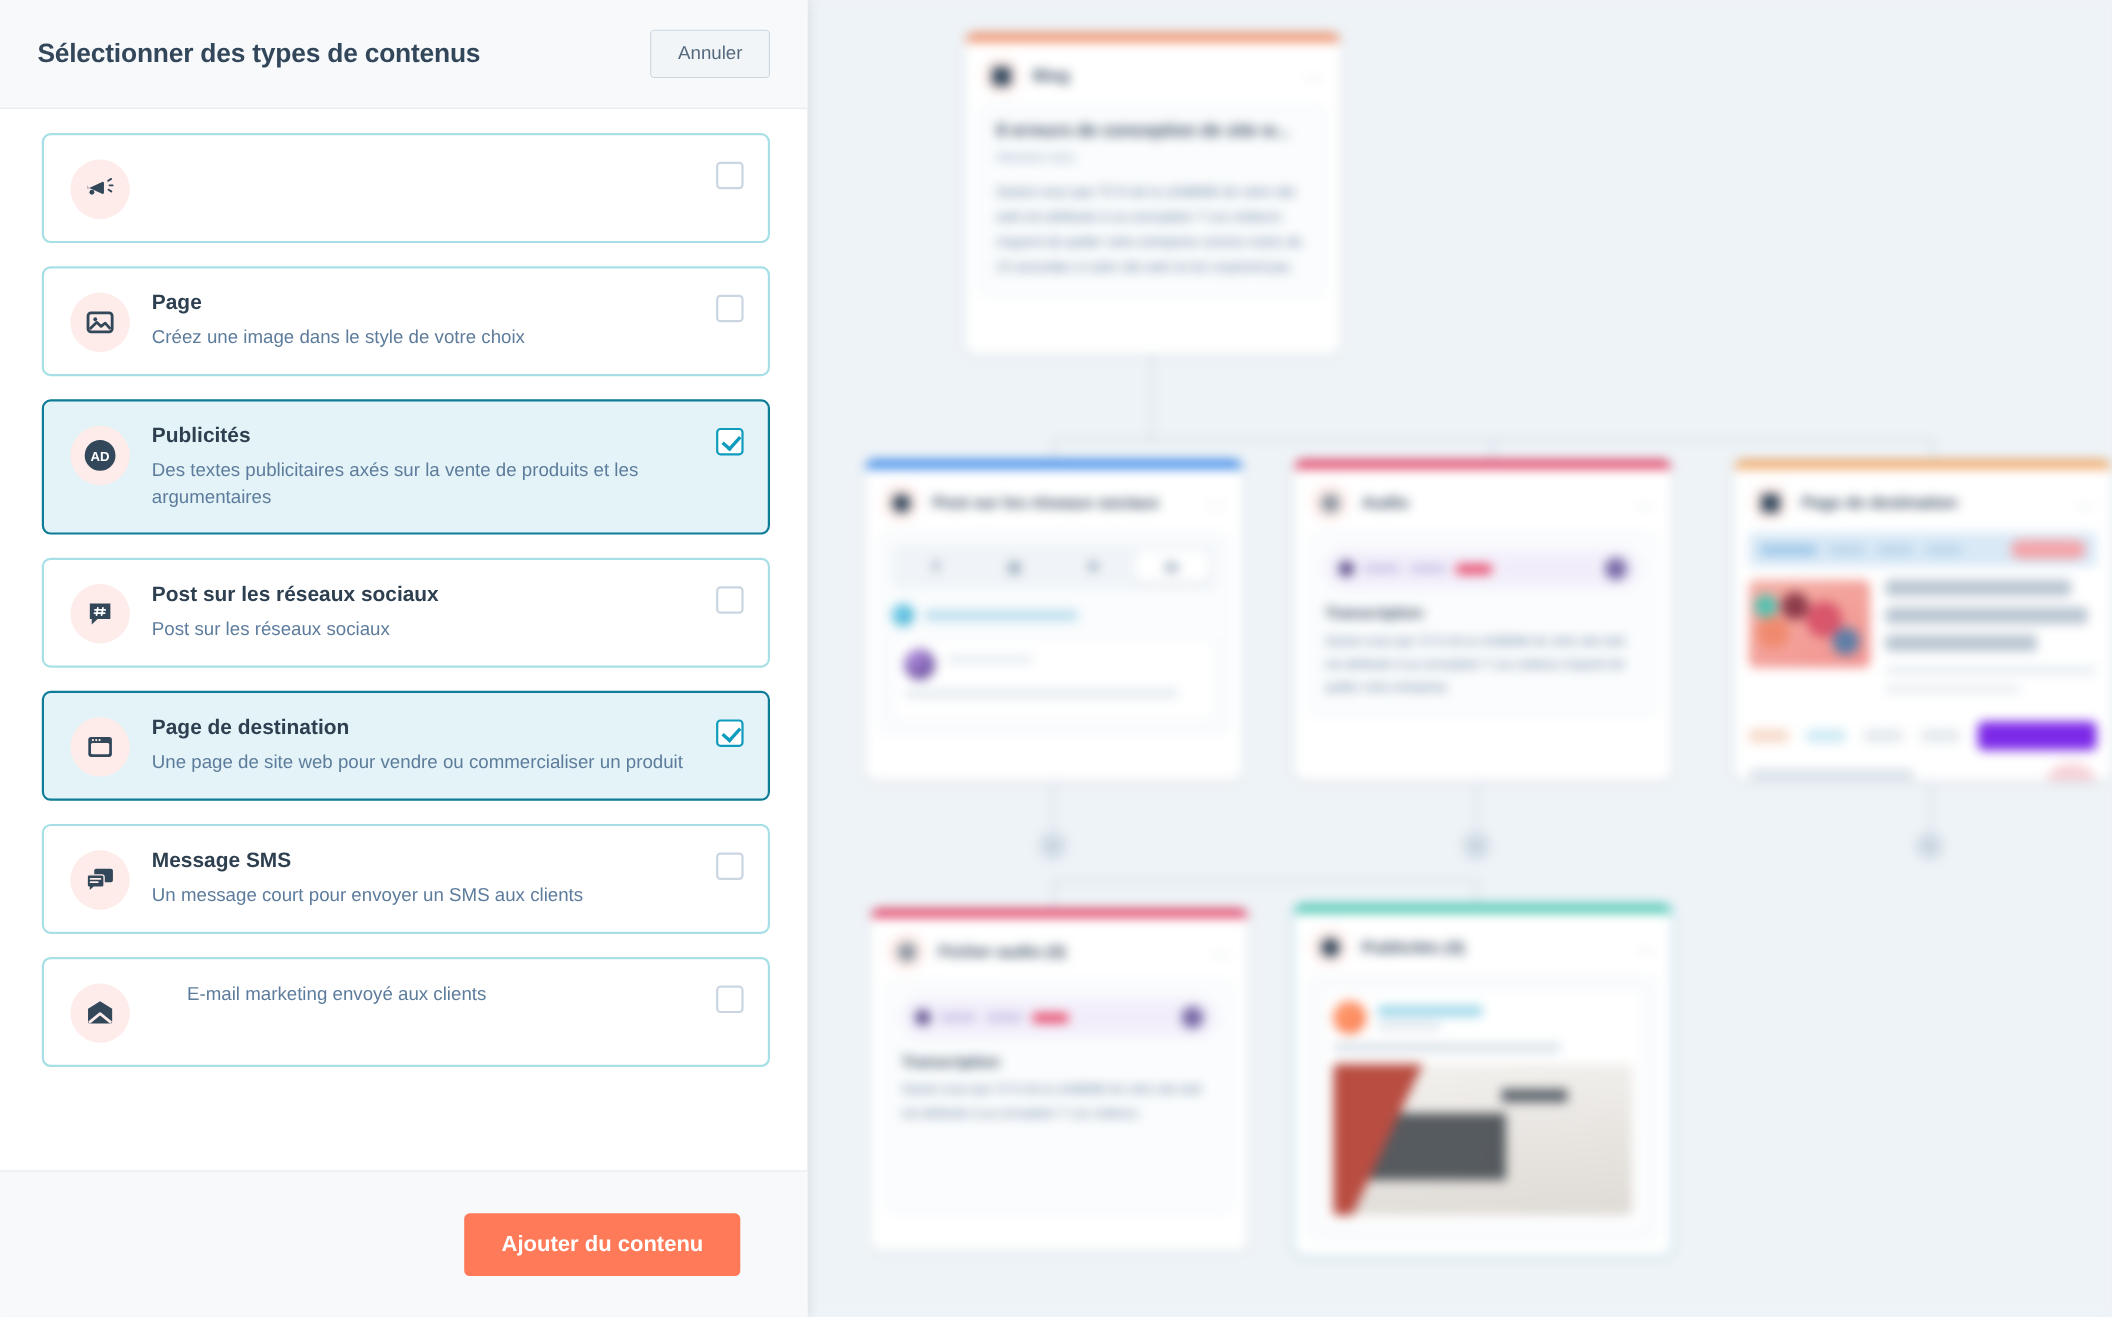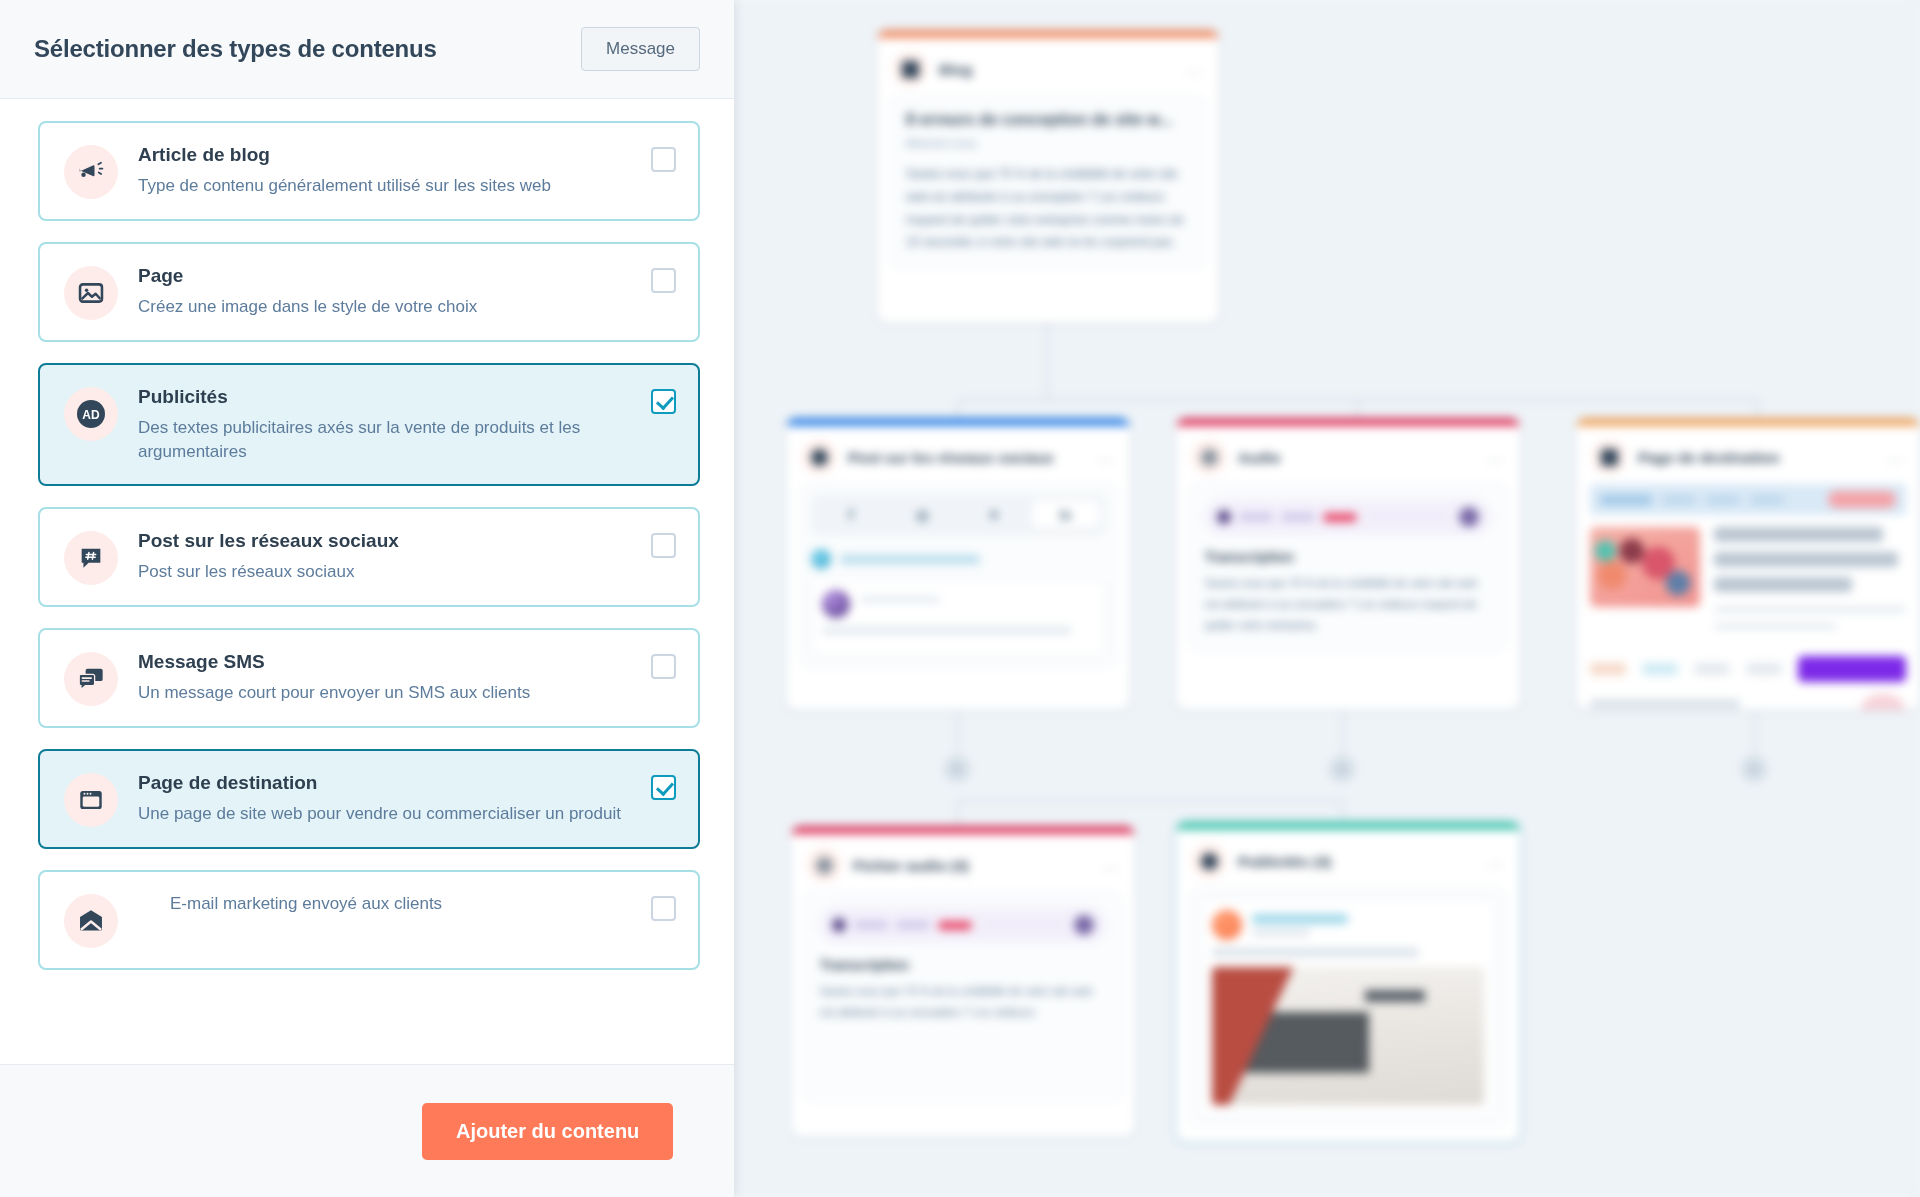--- a/index.html
+++ b/index.html
@@ -400,36 +400,32 @@
         </div>
       </div>
 
     </div>
   </div>
 
   <div id="panel">
 
     <div class="panel-head">
       <div class="panel-title">Sélectionner des types de contenus</div>
-      <button class="cancel-btn">Message</button>
+      <button class="cancel-btn">Annuler</button>
     </div>
 
     <div class="panel-list" id="opt-list">
         <div class="opt">
           <span class="opt-ico">
             <svg width="28" height="28" viewBox="0 0 24 24" fill="none">
               <path d="M3.2 10.6 14.6 5.4a1 1 0 0 1 1.4.9v7.3a1 1 0 0 1-1.4.9L3.2 9.4a1 1 0 0 1 0-1.4z" fill="#33475b" transform="translate(-1 1)"></path>
               <circle cx="5.6" cy="14.4" r="1.9" fill="#33475b"></circle>
               <path d="M18.3 5.4 20.6 4M19.4 9h2.4M18.6 12.4l2.1 1.3" stroke="#33475b" stroke-width="1.5" stroke-linecap="round"></path>
             </svg>
           </span>
-          <span class="opt-txt">
-            <span class="opt-title" style="display: block;">Article de blog</span>
-            <span class="opt-desc" style="display: block;">Type de contenu généralement utilisé sur les sites web</span>
-          </span>
           <span class="cbox"></span>
         </div>
         <div class="opt">
           <span class="opt-ico">
             <svg width="28" height="28" viewBox="0 0 24 24" fill="none">
               <rect x="2.6" y="4.6" width="18.8" height="14.8" rx="2.4" stroke="#33475b" stroke-width="2.2"></rect>
               <circle cx="8.2" cy="9.6" r="1.5" fill="#33475b"></circle>
               <path d="M4 17.2 9.4 12l3.4 3.2 3.2-2.6 4 4.6" stroke="#33475b" stroke-width="2.1" stroke-linejoin="round" fill="none"></path>
             </svg>
           </span>
@@ -455,34 +451,20 @@
         <div class="opt">
           <span class="opt-ico">
             <svg width="28" height="28" viewBox="0 0 24 24">
               <path d="M4 4h16v12H10l-4.5 4.4V16H4V4z" fill="#33475b"></path>
               <path d="M10.2 7.4 9.2 13M14.2 7.4 13.2 13M8 9h8M7.6 11.4h8" stroke="#fff" stroke-width="1.35" stroke-linecap="round"></path>
             </svg>
           </span>
           <span class="opt-txt">
             <span class="opt-title" style="display: block;">Post sur les réseaux sociaux</span>
             <span class="opt-desc" style="display: block;">Post sur les réseaux sociaux</span>
-          </span>
-          <span class="cbox"></span>
-        </div>
-        <div class="opt">
-          <span class="opt-ico">
-            <svg width="28" height="28" viewBox="0 0 24 24">
-              <path d="M9 3.2h11.4a1.6 1.6 0 0 1 1.6 1.6v7.4a1.6 1.6 0 0 1-1.6 1.6H9A1.6 1.6 0 0 1 7.4 12.2V4.8A1.6 1.6 0 0 1 9 3.2z" fill="#33475b"></path>
-              <path d="M3.4 8h10.2a1.5 1.5 0 0 1 1.5 1.5v6.6a1.5 1.5 0 0 1-1.5 1.5H7.2l-3.8 3.4v-3.4h-.1A1.5 1.5 0 0 1 1.9 16V9.5A1.5 1.5 0 0 1 3.4 8z" fill="#33475b" stroke="#fdece9" stroke-width="1.1"></path>
-              <path d="M4.6 11.2h7.6M4.6 13.7h5.6" stroke="#fdece9" stroke-width="1.4" stroke-linecap="round"></path>
-            </svg>
-          </span>
-          <span class="opt-txt">
-            <span class="opt-title" style="display: block;">Message SMS</span>
-            <span class="opt-desc" style="display: block;">Un message court pour envoyer un SMS aux clients</span>
           </span>
           <span class="cbox"></span>
         </div>
         <div class="opt checked">
           <span class="opt-ico">
             <svg width="28" height="28" viewBox="0 0 24 24">
               <rect x="2.8" y="4.2" width="18.4" height="15.6" rx="2.2" fill="#33475b"></rect>
               <rect x="4.9" y="9" width="14.2" height="8.7" rx="1.2" fill="#fdece9"></rect>
               <circle cx="6.4" cy="6.7" r="0.85" fill="#fdece9"></circle>
               <circle cx="9" cy="6.7" r="0.85" fill="#fdece9"></circle>
@@ -491,20 +473,34 @@
           </span>
           <span class="opt-txt">
             <span class="opt-title" style="display: block;">Page de destination</span>
             <span class="opt-desc" style="display: block;">Une page de site web pour vendre ou commercialiser un produit</span>
           </span>
           <span class="cbox"></span>
         </div>
         <div class="opt">
           <span class="opt-ico">
             <svg width="28" height="28" viewBox="0 0 24 24">
+              <path d="M9 3.2h11.4a1.6 1.6 0 0 1 1.6 1.6v7.4a1.6 1.6 0 0 1-1.6 1.6H9A1.6 1.6 0 0 1 7.4 12.2V4.8A1.6 1.6 0 0 1 9 3.2z" fill="#33475b"></path>
+              <path d="M3.4 8h10.2a1.5 1.5 0 0 1 1.5 1.5v6.6a1.5 1.5 0 0 1-1.5 1.5H7.2l-3.8 3.4v-3.4h-.1A1.5 1.5 0 0 1 1.9 16V9.5A1.5 1.5 0 0 1 3.4 8z" fill="#33475b" stroke="#fdece9" stroke-width="1.1"></path>
+              <path d="M4.6 11.2h7.6M4.6 13.7h5.6" stroke="#fdece9" stroke-width="1.4" stroke-linecap="round"></path>
+            </svg>
+          </span>
+          <span class="opt-txt">
+            <span class="opt-title" style="display: block;">Message SMS</span>
+            <span class="opt-desc" style="display: block;">Un message court pour envoyer un SMS aux clients</span>
+          </span>
+          <span class="cbox"></span>
+        </div>
+        <div class="opt">
+          <span class="opt-ico">
+            <svg width="28" height="28" viewBox="0 0 24 24">
               <path d="M2.6 8.6 12 2.8l9.4 5.8v10.2a1.4 1.4 0 0 1-1.4 1.4H4a1.4 1.4 0 0 1-1.4-1.4V8.6z" fill="#33475b"></path>
               <path d="M3.4 19.4 12 12.4l8.6 7" stroke="#fdece9" stroke-width="2.2" fill="none" stroke-linejoin="round"></path>
             </svg>
           </span>
           <span class="opt-txt">
             <span class="opt-desc" style="display: block; margin-left: 32px;">E-mail marketing envoyé aux clients</span>
           </span>
           <span class="cbox"></span>
         </div>
       </div>

